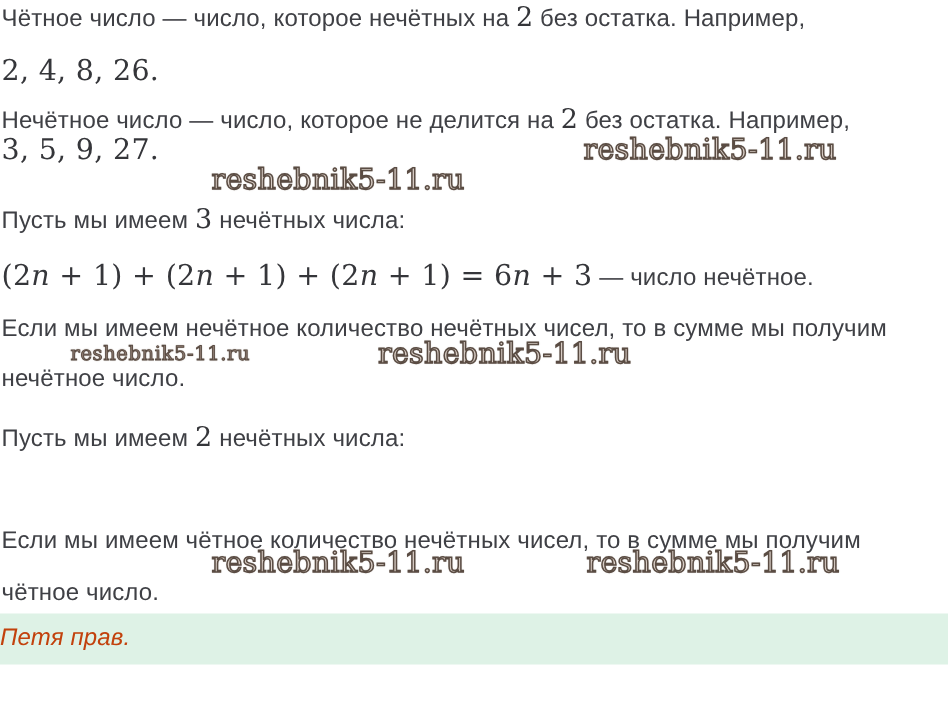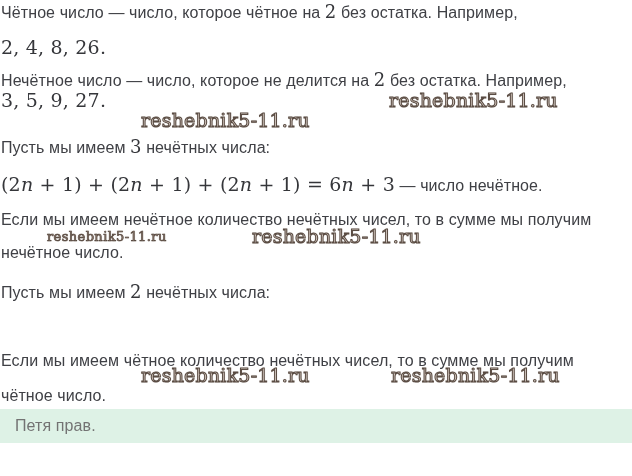--- a/index.html
+++ b/index.html
@@ -41,29 +41,29 @@
   .wm.small {
     font-size:13px; letter-spacing:0.4px;
     -webkit-text-stroke:0.6px #5a4c43; color:#8d7b71;
   }
 
   .highlight {
     position:absolute; left:0; top:409px; width:632px; height:34px;
     background:#def2e6; display:flex; align-items:center;
   }
   .highlight .conclusion-text {
-    font-size:16px; color:#737373; padding-left:15px; letter-spacing:0.1px;
+    font-size:16px; color:#c2410c; padding-left:0; letter-spacing:0.1px;font-style:italic;
   }
 </style>
 </head>
 <body>
 
 <div class="page">
 
-  <div class="line" style="top:2px"><span>Чётное число — число, которое чётное на </span><span class="mnum">2</span><span> без остатка. Например,</span></div>
+  <div class="line" style="top:2px"><span>Чётное число — число, которое нечётных на </span><span class="mnum">2</span><span> без остатка. Например,</span></div>
 
   <div class="line mathline" style="top:34px">2, 4, 8, 26.</div>
 
   <div class="line" style="top:70px"><span>Нечётное число — число, которое не делится на </span><span class="mnum">2</span><span> без остатка. Например,</span></div>
 
   <div class="line mathline" style="top:87px">3, 5, 9, 27.</div>
 
   <div class="line" style="top:137px"><span>Пусть мы имеем </span><span class="mnum">3</span><span> нечётных числа:</span></div>
 
   <div class="line mathline" style="top:171px"><span>(2<i>n</i> + 1) + (2<i>n</i> + 1) + (2<i>n</i> + 1) = 6<i>n</i> + 3</span><span class="tail"> — число нечётное.</span></div>

